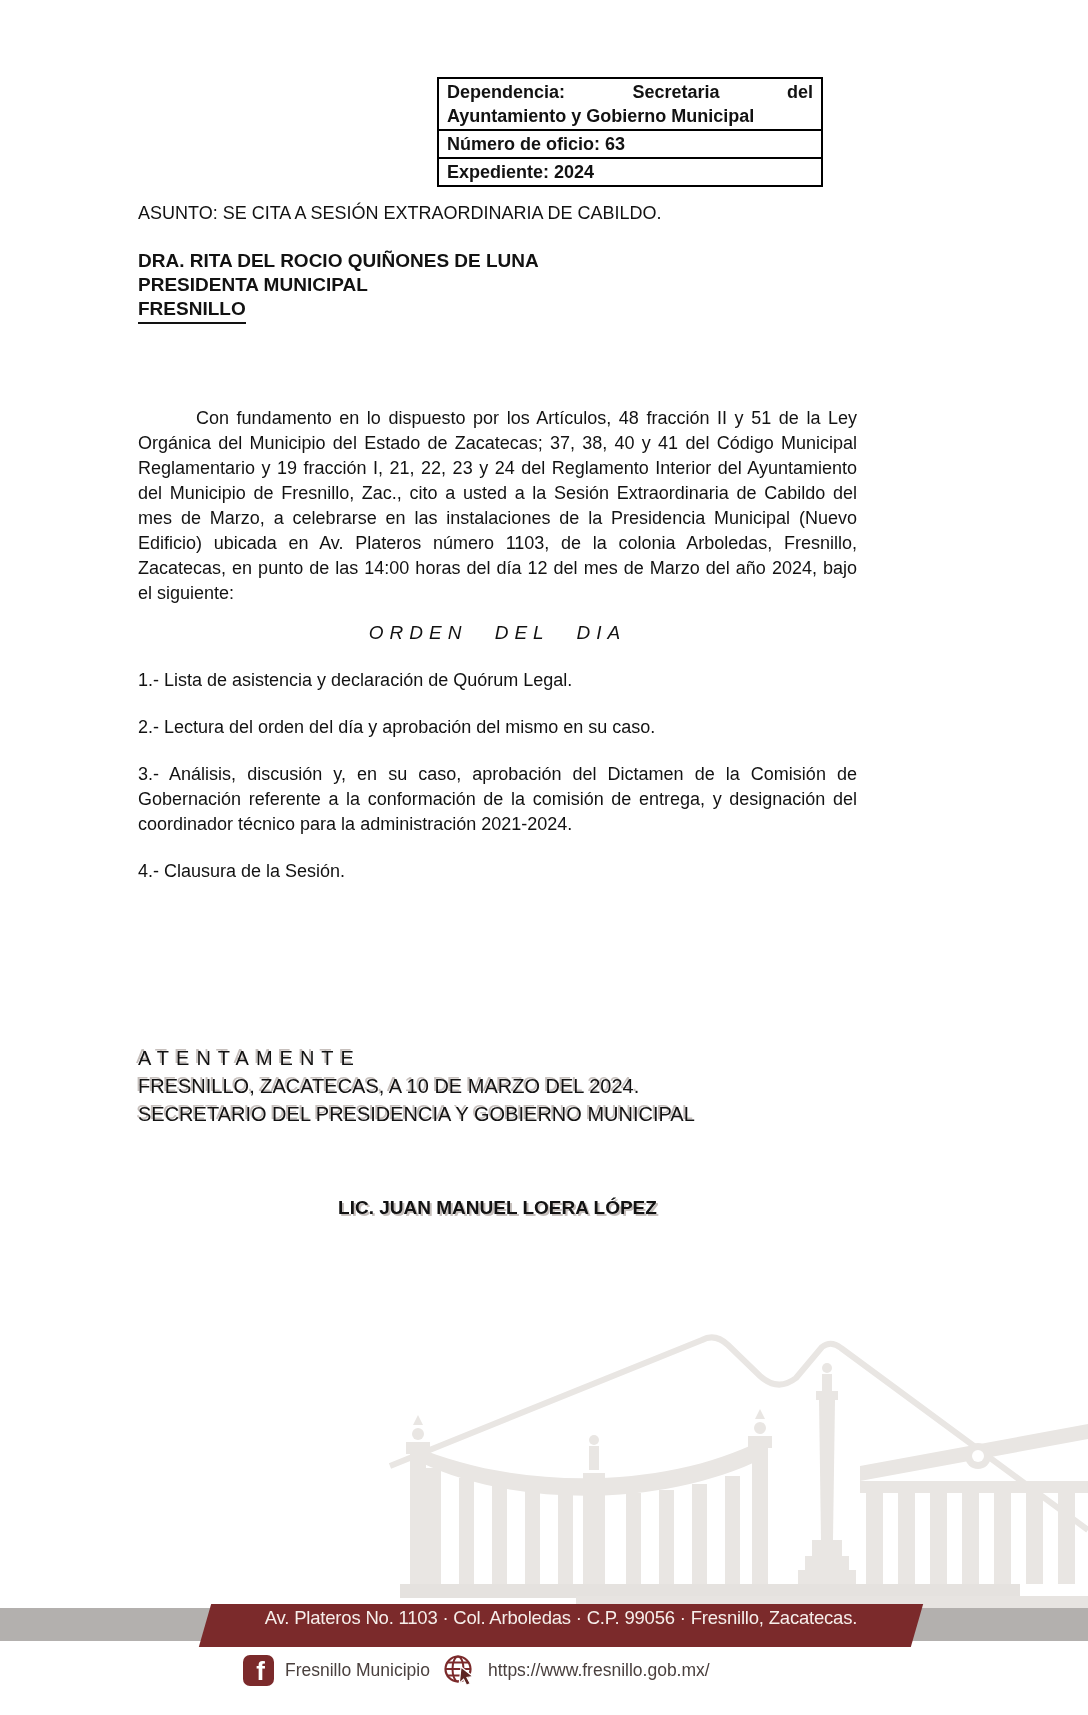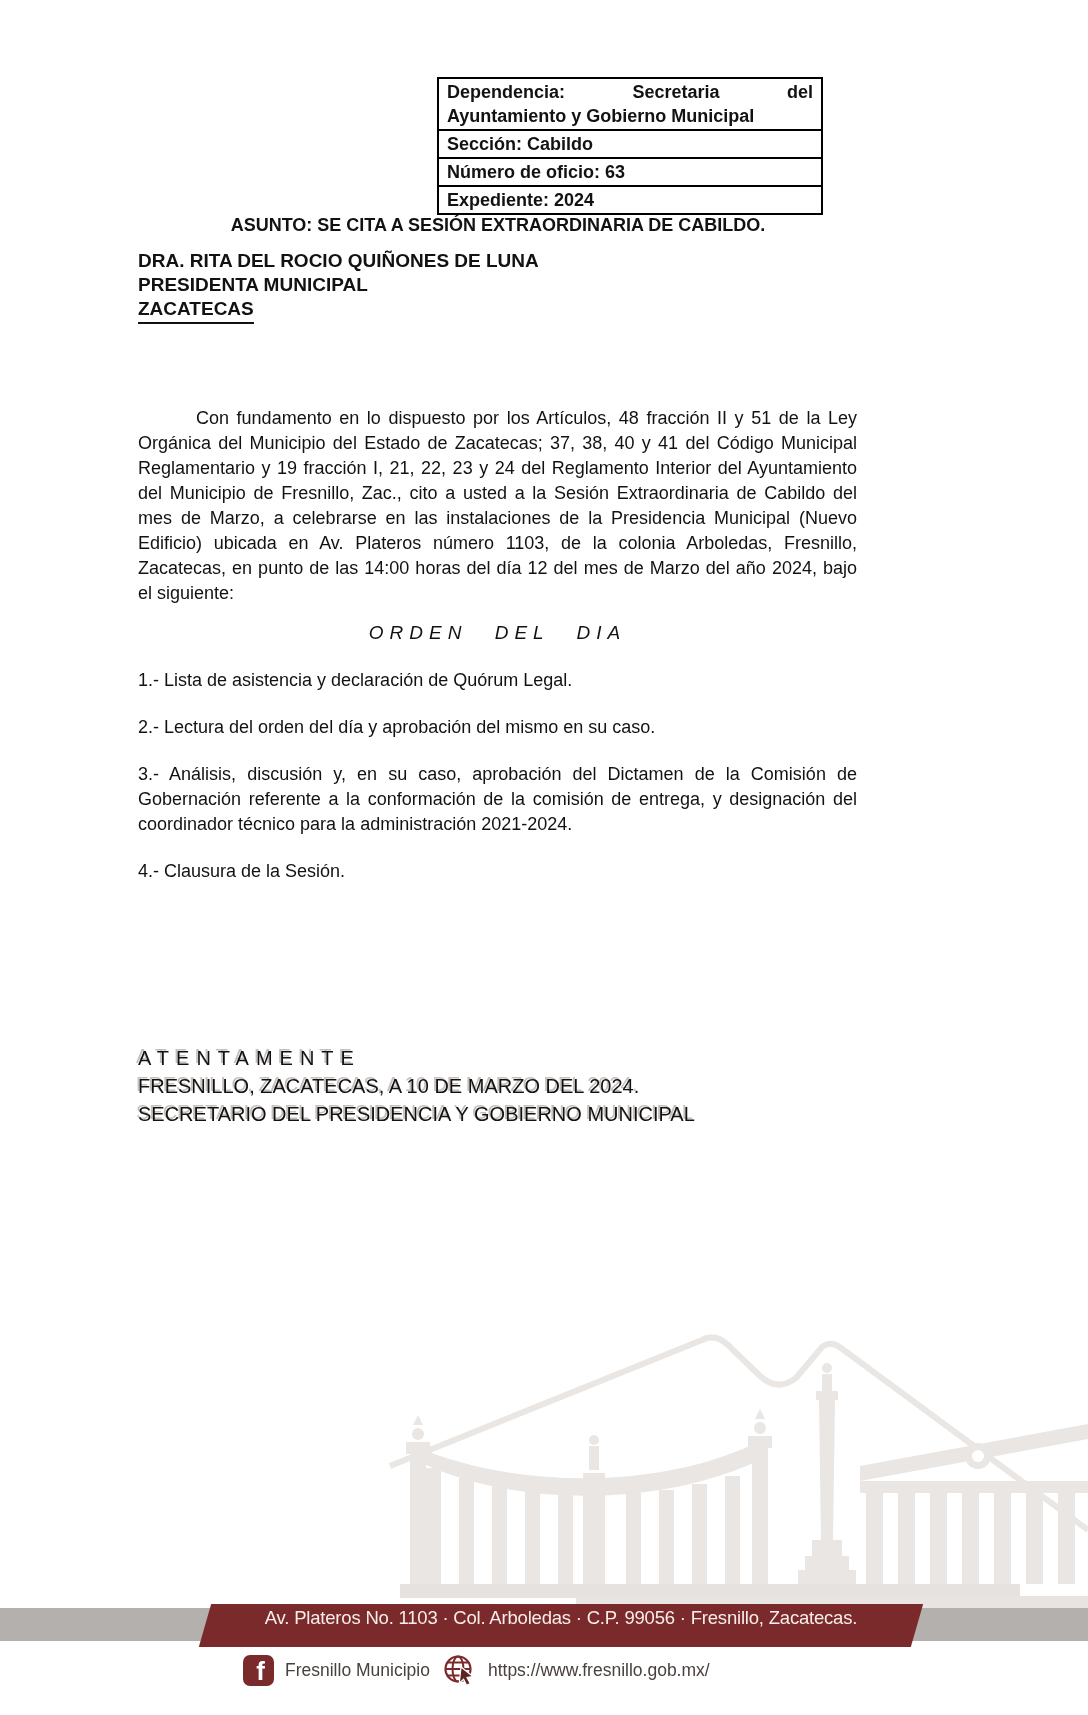--- a/index.html
+++ b/index.html
@@ -15,22 +15,22 @@
   .htable{
     position:absolute;left:437px;top:46px;width:386px;
     border:2px solid #000;box-sizing:border-box;
     font-weight:bold;font-size:18px;line-height:24px;margin-top:31px;
   }
   .hrow{border-bottom:2px solid #000;padding:1px 8px;}
   .hrow:last-child{border-bottom:none;}
   .justline{display:flex;justify-content:space-between;}
   
   .asunto{
-    position:absolute;left:138px;top:215px;width:720px;
-    text-align:center;font-weight:bold;font-size:18px;
+    position:absolute;left:138px;top:203px;width:720px;
+    text-align:left;font-weight:normal;font-size:18px;
   }
   .addressee{
     position:absolute;left:138px;top:249px;
     font-weight:bold;font-size:19px;line-height:24px;
   }
   .addressee .uline{display:inline-block;border-bottom:2.5px solid #121212;padding-bottom:1px;}
   .bodypar{
     position:absolute;left:138px;top:388px;width:719px;
     font-size:18px;line-height:25px;text-align:justify;text-indent:58px;
   }
@@ -89,49 +89,49 @@
 
   <div class="htable">
     <div class="hrow">
       <div class="justline">
         <span>Dependencia:</span>
         <span>Secretaria</span>
         <span>del</span>
       </div>
       <div>Ayuntamiento y Gobierno Municipal</div>
     </div>
-    <div class="hrow">Sección: Cabildo</div>
     <div class="hrow">Número de oficio: 63</div>
     <div class="hrow">Expediente: 2024</div>
   </div>
 
   <div class="asunto">ASUNTO: SE CITA A SESIÓN EXTRAORDINARIA DE CABILDO.</div>
 
   <div class="addressee">
     <div>DRA. RITA DEL ROCIO QUIÑONES DE LUNA</div>
     <div>PRESIDENTA MUNICIPAL</div>
-    <div><span class="uline">ZACATECAS</span></div>
+    <div><span class="uline">FRESNILLO</span></div>
   </div>
 
   <p class="bodypar">Con fundamento en lo dispuesto por los Artículos, 48 fracción II y 51 de la Ley Orgánica del Municipio del Estado de Zacatecas; 37, 38, 40 y 41 del Código Municipal Reglamentario y 19 fracción I, 21, 22, 23 y 24 del Reglamento Interior del Ayuntamiento del Municipio de Fresnillo, Zac., cito a usted a la Sesión Extraordinaria de Cabildo del mes de Marzo, a celebrarse en las instalaciones de la Presidencia Municipal (Nuevo Edificio) ubicada en Av. Plateros número 1103, de la colonia Arboledas, Fresnillo, Zacatecas, en punto de las 14:00 horas del día 12 del mes de Marzo del año 2024, bajo el siguiente:</p>
 
   <div class="orden-title">ORDEN DEL DIA</div>
   <div class="items">
     <div class="item">1.- Lista de asistencia y declaración de Quórum Legal.</div>
     <div class="item">2.- Lectura del orden del día y aprobación del mismo en su caso.</div>
     <div class="item">3.- Análisis, discusión y, en su caso, aprobación del Dictamen de la Comisión de Gobernación referente a la conformación de la comisión de entrega, y designación del coordinador técnico para la administración 2021-2024.</div>
     <div class="item">4.- Clausura de la Sesión.</div>
   </div>
 
   <div class="closing">
     <div class="atent">ATENTAMENTE</div>
     <div>FRESNILLO, ZACATECAS, A 10 DE  MARZO DEL 2024.</div>
     <div>SECRETARIO DEL PRESIDENCIA Y GOBIERNO MUNICIPAL</div>
   </div>
 
+  <div class="signature">LIC. JUAN MANUEL LOERA LÓPEZ</div>
 
   <svg class="watermark" viewBox="0 0 758 380" xmlns="http://www.w3.org/2000/svg">
     <g fill="#e9e6e3">
 
       <path d="M60 238 L372 112 Q385 105 398 117 L430 148 Q448 164 466 150 L492 119 Q501 112 511 120 L758 302" fill="none" stroke="#e9e6e3" stroke-width="6"></path>
 
       <path d="M84 218 C185 262 335 262 432 212 L438 228 C335 280 185 280 90 234 Z"></path>
 
       <rect x="96" y="240" width="15" height="118"></rect>
       <rect x="129" y="250" width="15" height="108"></rect>

